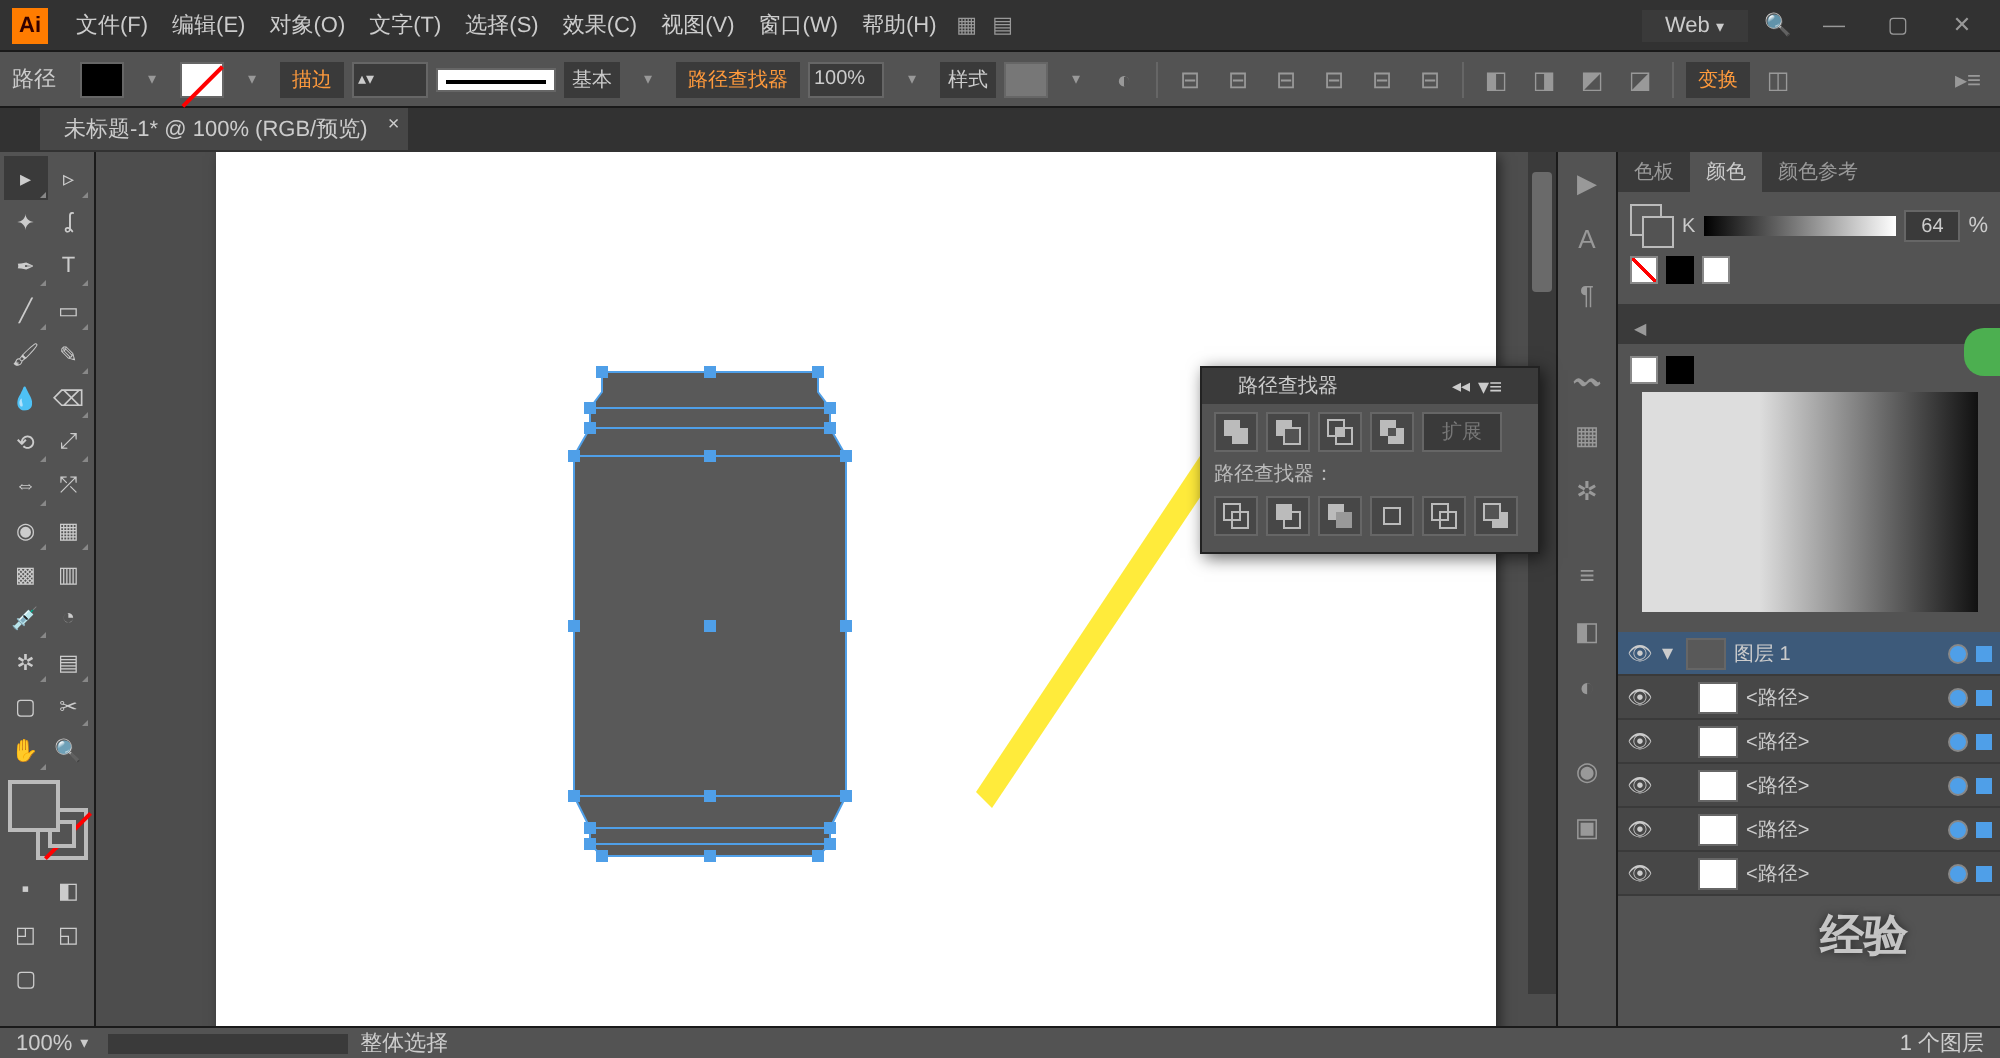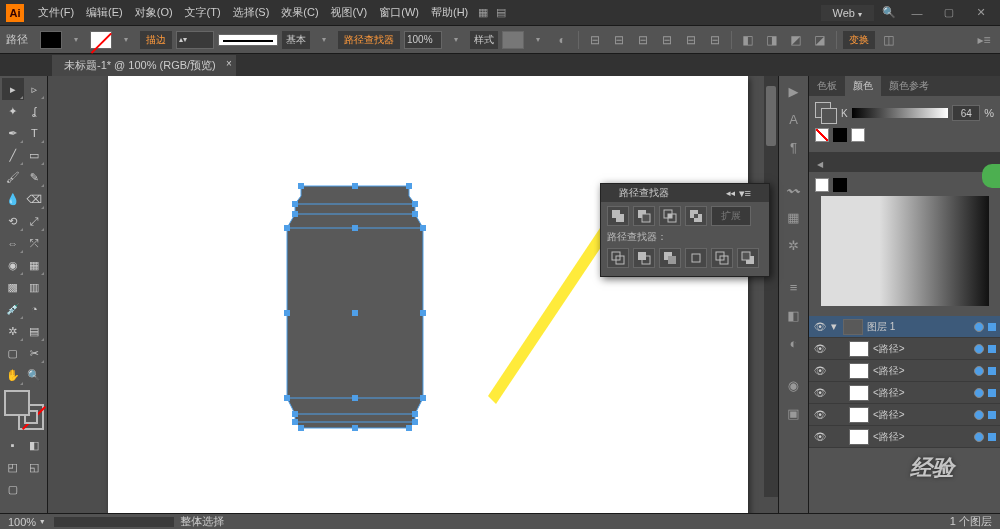--- a/index.html
+++ b/index.html
@@ -17,21 +17,21 @@
 .swatch.black{background:#000}
 .swatch.diag{background:#fff;position:relative}
 .swatch.diag:after{content:"";position:absolute;left:0;top:50%;width:140%;height:2px;background:red;transform:rotate(-45deg) translate(-15%,-50%)}
 .orange-txt{color:#ff9a3c;background:#3a3a3a;padding:2px 6px;font-size:10px}
 .stroke-line{width:60px;height:12px;background:#fff;border:1px solid #666;position:relative}
 .stroke-line:after{content:"";position:absolute;left:4px;right:4px;top:50%;height:2px;background:#000}
 .ctrl-txt{background:#3a3a3a;padding:2px 4px;font-size:10px}
 .num-box{width:38px;height:18px;background:#3a3a3a;border:1px solid #666;display:flex;align-items:center;padding:0 2px;font-size:10px}
 .ctrl-icon{width:20px;height:20px;display:flex;align-items:center;justify-content:center;color:#999;cursor:default;font-size:12px}
 .ctrl-sep{width:1px;height:18px;background:#666;margin:0 2px}
-.doc-tab{height:22px;background:#323232;display:flex;align-items:flex-end;padding-left:52px}
+.doc-tab{height:22px;background:#323232;display:flex;align-items:flex-start;padding-left:20px}
 .tab{background:#474747;padding:3px 20px 3px 12px;font-size:10px;color:#ccc;position:relative}
 .tab-close{position:absolute;right:4px;top:3px;font-size:10px}
 .main{position:absolute;left:0;top:76px;right:0;bottom:16px;display:flex}
 .toolbox{width:48px;background:#535353;border-right:1px solid #1a1a1a;display:flex;flex-direction:column;padding:2px}
 .tool-row{display:flex}
 .tool{width:22px;height:22px;display:flex;align-items:center;justify-content:center;cursor:default;color:#ccc;position:relative}
 .tool.active{background:#3a3a3a}
 .tool-corner{position:absolute;right:1px;bottom:1px;width:0;height:0;border-left:3px solid transparent;border-bottom:3px solid #888}
 .fillstroke{width:40px;height:40px;position:relative;margin:4px auto}
 .fs-fill{position:absolute;left:0;top:0;width:26px;height:26px;background:#595959;border:2px solid #bbb}
@@ -65,21 +65,21 @@
 .pathfinder{position:absolute;left:600px;top:183px;width:170px;background:#535353;border:1px solid #222;box-shadow:2px 2px 8px rgba(0,0,0,.6);z-index:50}
 .pf-header{display:flex;align-items:center;background:#3a3a3a;height:18px;padding:0 18px}
 .pf-title{font-size:10px;flex:1}
 .pf-section{padding:4px 6px}
 .pf-label{font-size:10px;color:#bbb;margin-bottom:4px}
 .pf-row{display:flex;gap:4px;margin-bottom:4px}
 .pf-btn{width:22px;height:20px;background:#474747;border:1px solid #666;display:flex;align-items:center;justify-content:center;cursor:default}
 .pf-btn svg{width:14px;height:14px}
 .pf-expand{width:40px;height:20px;background:#3a3a3a;border:1px solid #666;font-size:10px;display:flex;align-items:center;justify-content:center;color:#777}
 .statusbar{position:absolute;left:0;right:0;bottom:0;height:16px;background:#535353;display:flex;align-items:center;padding:0 8px;font-size:10px;color:#aaa;border-top:1px solid #1a1a1a}
-.watermark{position:absolute;right:46px;bottom:46px;font-size:22px;font-style:italic;font-weight:bold;color:rgba(255,255,255,.7);pointer-events:none;text-shadow:0 0 4px rgba(0,0,0,.5)}
+.watermark{position:absolute;right:46px;bottom:46px;font-size:22px;font-weight:bold;color:rgba(255,255,255,.7);pointer-events:none;text-shadow:0 0 4px rgba(0,0,0,.5)}
 .badge{position:absolute;right:0;top:164px;width:18px;height:24px;background:#4caf50;border-radius:10px 0 0 10px}
 .scrollbar-v{position:absolute;right:0;top:0;bottom:16px;width:14px;background:#3a3a3a}
 .scrollbar-v-thumb{position:absolute;left:2px;right:2px;top:10px;height:60px;background:#6a6a6a;border-radius:2px}
 </style>
 </head>
 <body>
 
 <div class="titlebar">
   <div class="ai-logo">Ai</div>
   <div class="menu-item">文件(F)</div>

